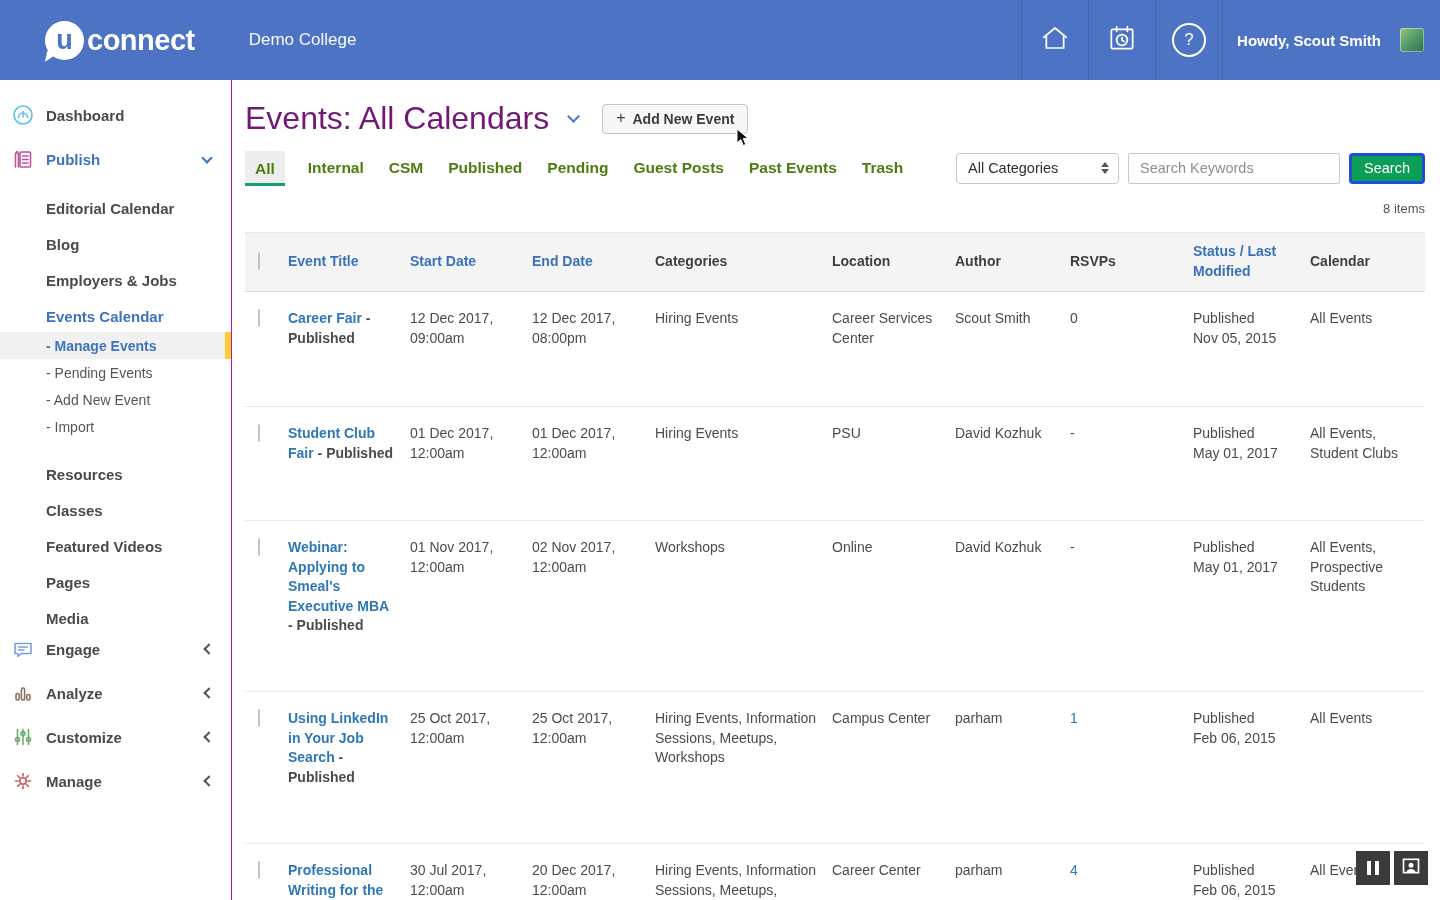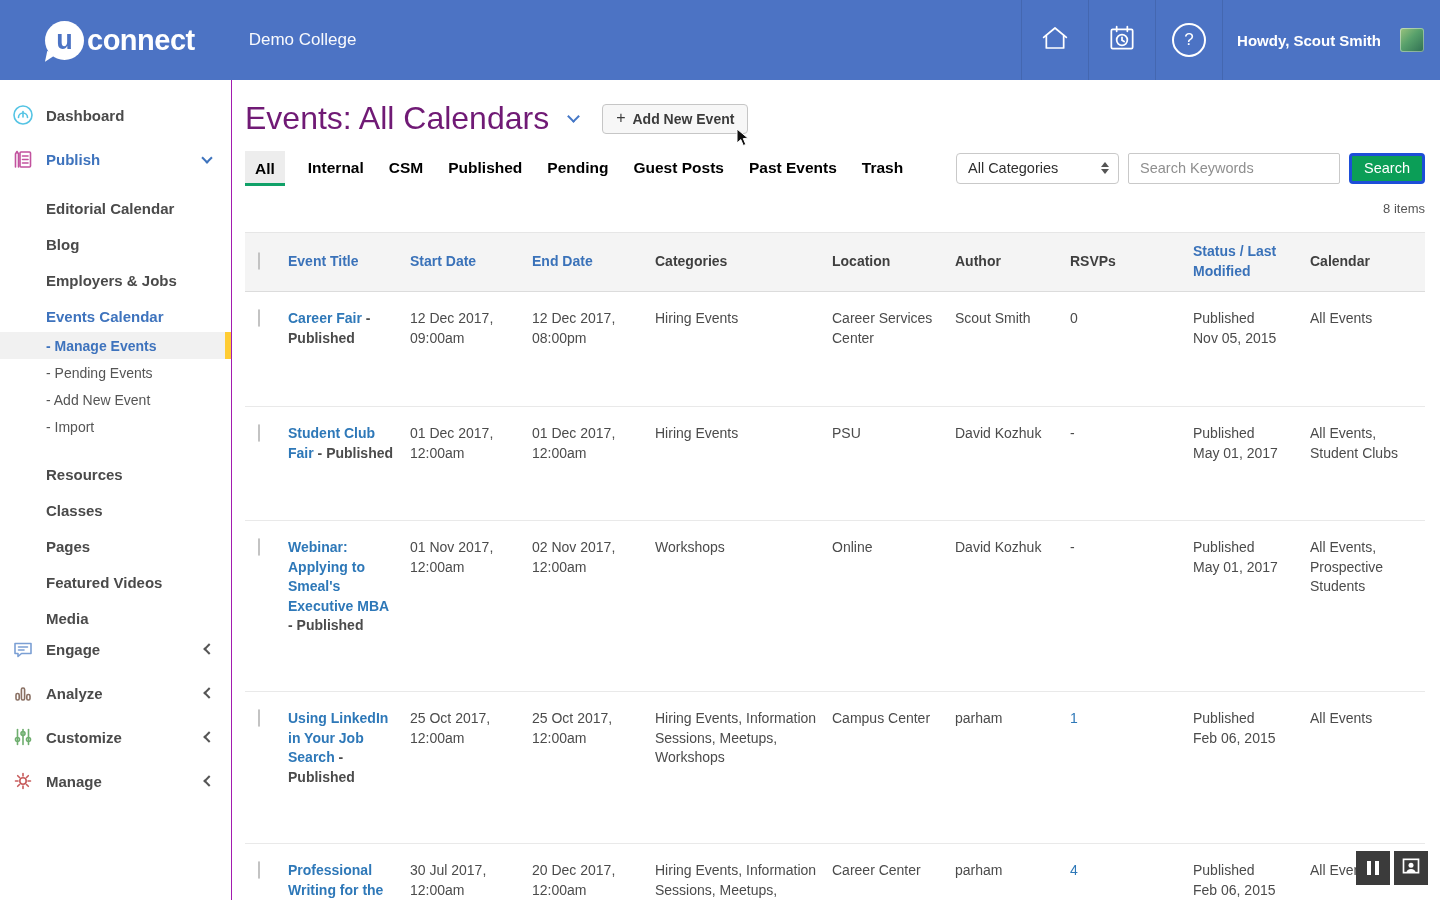--- a/index.html
+++ b/index.html
@@ -38,21 +38,21 @@
   
   .main { position:absolute; left:232px; top:80px; right:0; bottom:0; background:#fff; overflow:hidden; }
   .page-head { position:absolute; left:13px; top:20px; display:flex; align-items:center; }
   .page-title { font-size:32px; color:#701a75; cursor:pointer; }
   .title-chev { width:9px; height:9px; border-right:2px solid #4577c6; border-bottom:2px solid #4577c6; transform:rotate(45deg); margin:-4px 0 0 20px; cursor:pointer; }
   .add-btn { margin-left:24px; height:30px; padding:0 13px; background:#f7f7f7; border:1px solid #c6c6c6; border-radius:4px; font-family:"Liberation Sans",sans-serif; font-size:14px; font-weight:700; color:#3c3c3c; display:flex; align-items:center; gap:7px; cursor:pointer; }
   .add-plus { font-size:16px; font-weight:400; margin-top:-1px; }
 
   .toolbar { position:absolute; left:13px; right:15px; top:70px; display:flex; align-items:center; justify-content:space-between; }
   .tabs { display:flex; gap:21px; align-items:center; }
-  .tab { color:#000000; font-weight:700; font-size:15.5px; padding:9px 2px; cursor:pointer; white-space:nowrap; }
+  .tab { color:#4d7c0f; font-weight:700; font-size:15.5px; padding:9px 2px; cursor:pointer; white-space:nowrap; }
   .tab.active { background:#ededed; padding:9px 10px 5px; border-bottom:3px solid #10a168; }
   .filter-controls { display:flex; gap:9px; align-items:center; }
   .select-box { width:163px; height:31px; border:1px solid #c9c9c9; border-radius:4px; background:#fff; display:flex; align-items:center; justify-content:space-between; padding:0 9px 0 11px; font-size:14.5px; color:#2e2e2e; cursor:pointer; }
   .stepper { display:flex; flex-direction:column; gap:2px; }
   .stepper i { display:block; width:0; height:0; border-left:4px solid transparent; border-right:4px solid transparent; }
   .stepper .up { border-bottom:5px solid #555; }
   .stepper .dn { border-top:5px solid #555; }
   .search-input { width:212px; height:31px; border:1px solid #c9c9c9; border-radius:2px; padding:0 11px; font-family:"Liberation Sans",sans-serif; font-size:14.5px; color:#333; outline:none; }
   .search-input::placeholder { color:#8f8f8f; }
   .search-btn { width:76px; height:31px; background:#0b9e57; color:#fff; font-family:"Liberation Sans",sans-serif; font-weight:400; font-size:14.5px; border:3px solid #1d4ed8; border-radius:4px; cursor:pointer; }
@@ -177,24 +177,24 @@
       <span>- Import</span>
     </div>
   <div class="gap7"></div>
   <div class="side-item side-sub">
       <span>Resources</span>
     </div>
   <div class="side-item side-sub">
       <span>Classes</span>
     </div>
   <div class="side-item side-sub">
+      <span>Featured Videos</span>
+    </div>
+  <div class="side-item side-sub">
       <span>Pages</span>
-    </div>
-  <div class="side-item side-sub">
-      <span>Featured Videos</span>
     </div>
   <div class="side-item side-sub">
       <span>Media</span>
     </div>
   <div class="side-item side-top">
     <span class="side-icon">
       <svg width="24" height="24" viewBox="0 0 24 24" fill="none" stroke="#7b9fd4" stroke-width="1.6" stroke-linecap="round" stroke-linejoin="round">
           <path d="M4 6.5 h16 v10 h-9.5 l-3.5 3 v-3 H4 z"></path>
           <line x1="7.5" y1="10" x2="16.5" y2="10"></line>
           <line x1="7.5" y1="13" x2="13" y2="13"></line>

